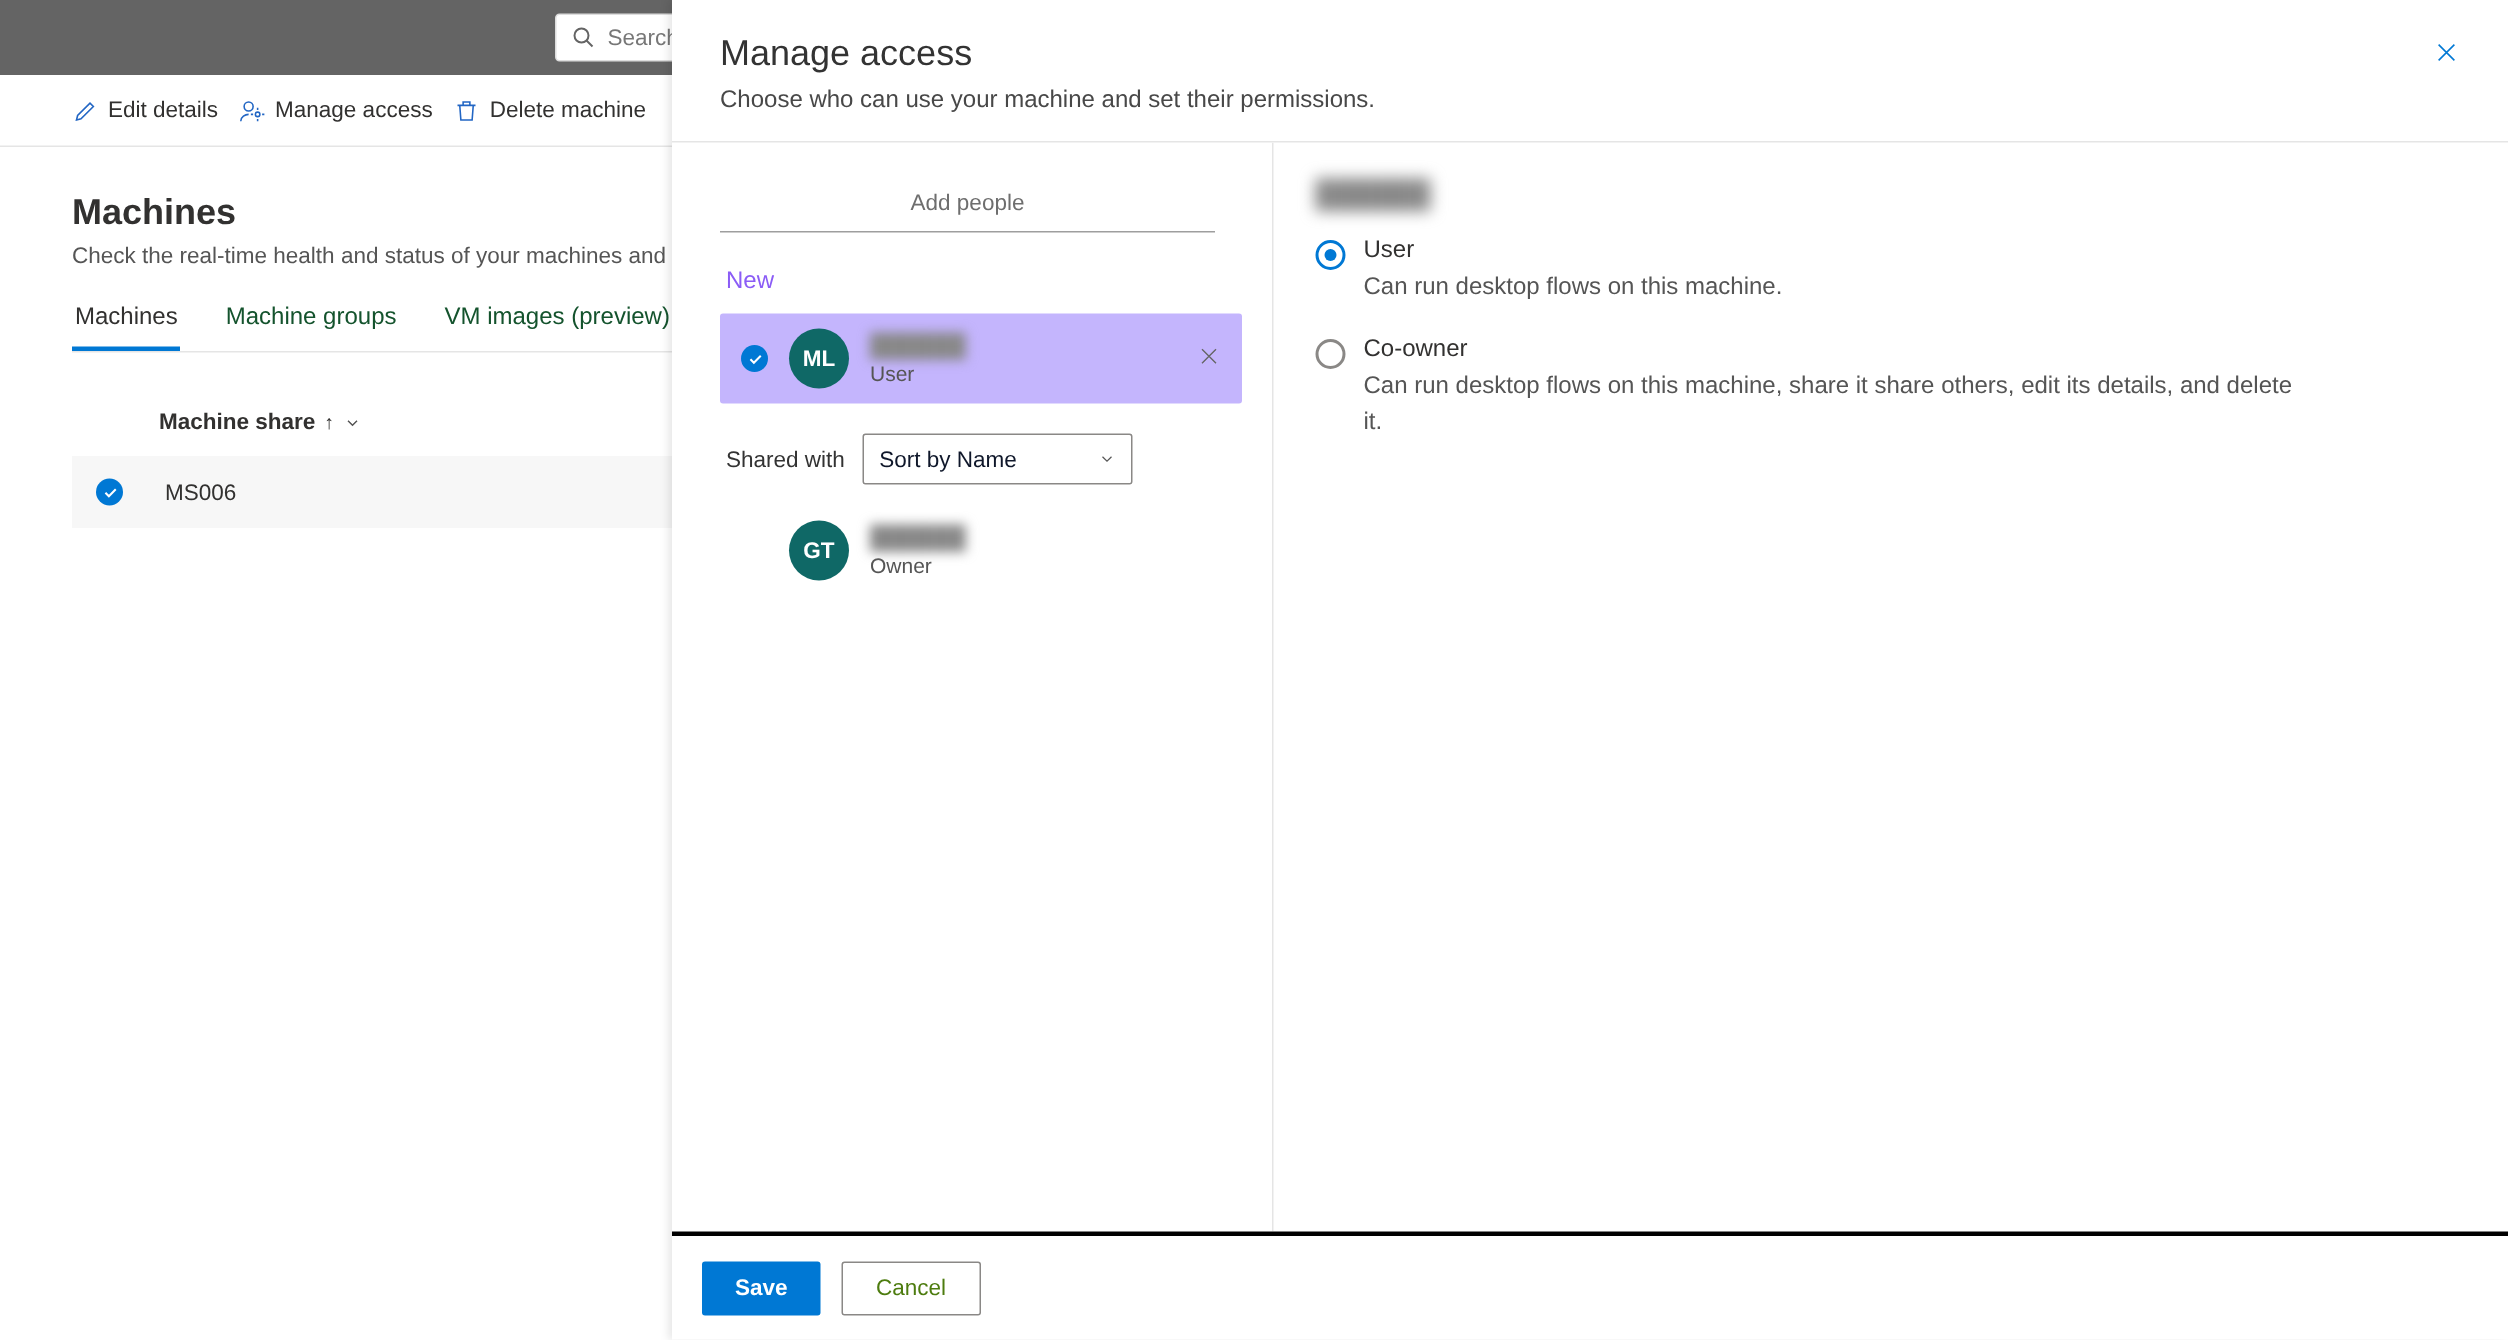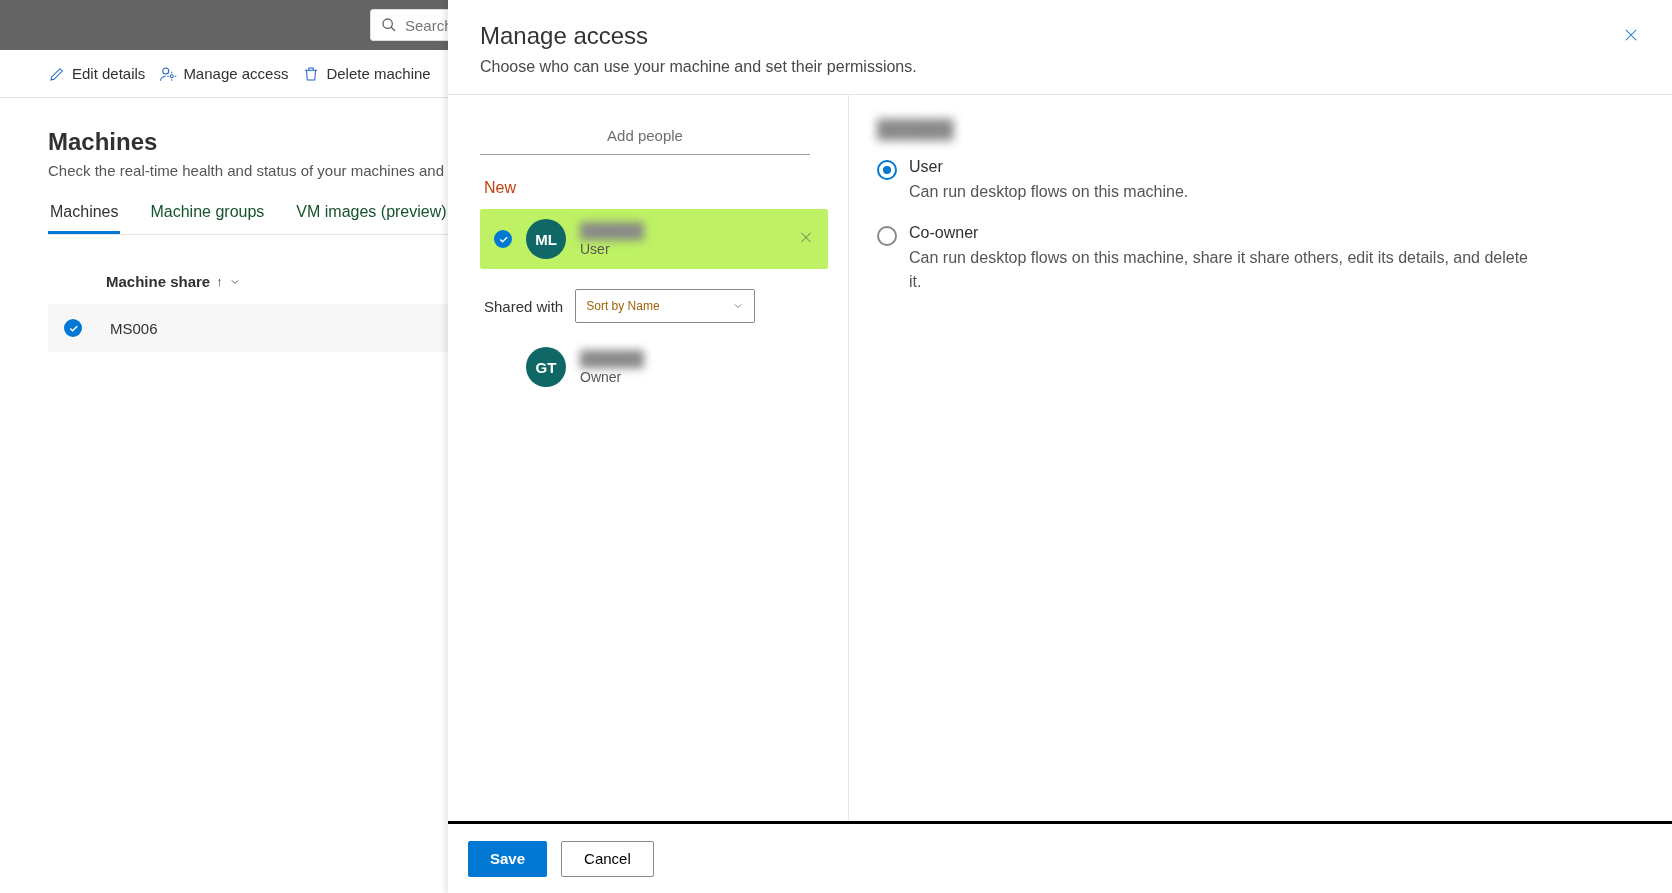--- a/index.html
+++ b/index.html
@@ -106,29 +106,29 @@
   }
 
   .add-input {
     width: 330px; height: 36px;
     border:none; border-bottom:1px solid #9e9e9e;
     font-size:15px; padding: 4px 2px 6px 2px;
     outline:none; color:#555;text-align:center;
   }
   .add-input::placeholder { color:#6e6e6e; }
 
-  .section-label { font-size:16px; color:#c2410c; margin: 24px 0 12px 4px;}
+  .section-label { font-size:16px; color:#8b5cf6; margin: 24px 0 12px 4px;}
 
   .person-row {
     width: 348px;
     display:flex; align-items:center; gap:14px;
     padding: 10px 14px;
     position:relative;
   }
-  .person-row.sel { background:#bef264; border-radius:2px;}
+  .person-row.sel { background:#c4b5fd; border-radius:2px;}
   .pr-check {
     width:18px; height:18px; border-radius:50%;
     background:#0078d4; display:flex; align-items:center; justify-content:center;
     flex-shrink:0;
   }
   .pr-check svg { width:11px; height:11px; stroke:#fff; fill:none; stroke-width:3;}
   .pr-spacer { width:18px; flex-shrink:0; }
   .avatar {
     width:40px; height:40px; border-radius:50%;
     background:#0f6866; color:#fff;
@@ -142,21 +142,21 @@
     position:absolute; right:14px; top:50%; transform:translateY(-50%);
     cursor:pointer;
   }
   .pr-x svg { width:16px; height:16px; stroke:#666; stroke-width:1.4; fill:none;}
 
   .shared-row { display:flex; align-items:center; gap:12px; margin: 20px 0 14px 4px;}
   .shared-row label{ font-size:15px; color:#333;}
   .sort-select {
     width: 180px; height:34px;
     border:1px solid #8a8886; border-radius:2px;
-    padding: 0 10px; font-size:12px; color:#a16207;
+    padding: 0 10px; font-size:15px; color:#0f172a;
     display:flex; align-items:center; justify-content:space-between;
     background:#fff; cursor:pointer;
   }
   .sort-select svg { width:12px; height:12px; stroke:#555; stroke-width:1.6; fill:none;}
 
   
   .right-title { color:#888; filter:blur(5px); font-size:18px; font-weight:600; margin-bottom:18px; display:inline-block;}
   .radio-opt { display:flex; gap:12px; margin-bottom:10px; align-items:flex-start;}
   .radio {
     width:20px; height:20px; border-radius:50%;
@@ -175,21 +175,21 @@
 
   
   .panel-foot {
     height: 72px;
     border-top: 3px solid #000000;
     display:flex; align-items:center; gap:14px;
     padding-left: 20px;
   }
   .btn { height:36px; padding: 0 22px; font-size:15px; border-radius:2px; cursor:pointer;}
   .btn.primary { background:#0078d4; color:#fff; border:none; font-weight:600;}
-  .btn.secondary { background:#fff; color:#000000; border:1px solid #8a8886;}
+  .btn.secondary { background:#fff; color:#4d7c0f; border:1px solid #8a8886;}
 </style>
 </head>
 <body>
 
 <div class="bg">
   <div class="bg-topbar">
     <div class="bg-search">
       <svg viewBox="0 0 24 24">
           <circle cx="10" cy="10" r="7" fill="none" stroke-width="2"></circle>
           <line x1="15" y1="15" x2="21" y2="21" stroke-width="2"></line>

